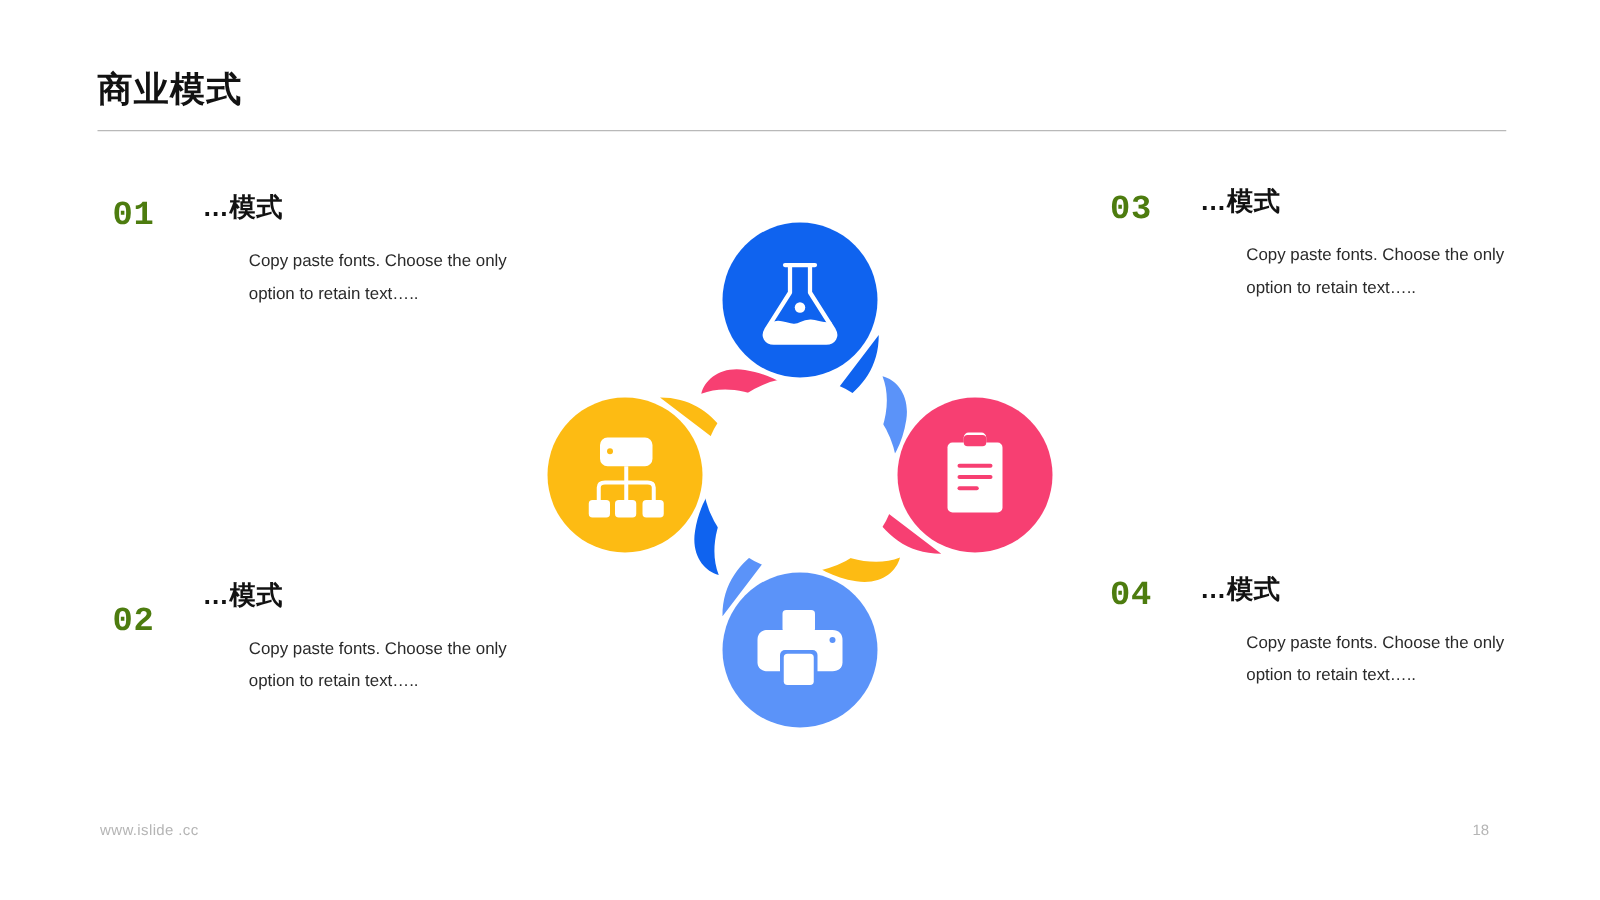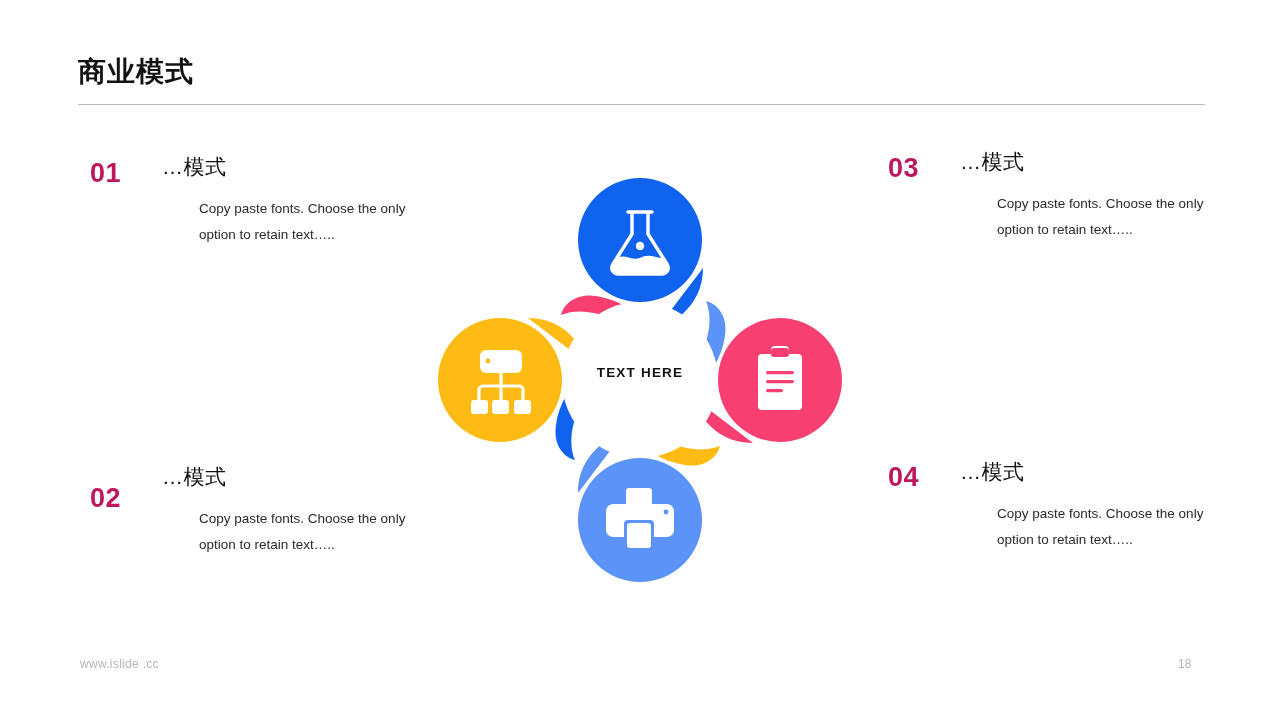--- a/index.html
+++ b/index.html
@@ -40,32 +40,33 @@
   
   .item {
     position: absolute;
     width: 340px;
   }
   .item-num {
     position: absolute;
     top: 0;
     font-size: 27px;
     font-weight: bold;
-    color: #be185d;
+    color: #4d7c0f;
     letter-spacing: 0.5px;
+    font-family: Liberation Mono, monospace;
   }
   .item-body {
     position: absolute;
     left: 72px;
     top: 0;
     width: 265px;
   }
   .item-head {
     font-size: 21px;
-    font-weight: normal;
+    font-weight: bold;
     color: #121212;
     letter-spacing: 0.5px;
     line-height: 1.1;
     margin: 0 0 18px 0;
     white-space: nowrap;
   }
   .item-desc {
     font-size: 13.5px;
     color: #2a2a2a;
     line-height: 1.95;
@@ -244,17 +245,16 @@
       <path d="M 81 213 L 81 226" stroke="#ffffff" stroke-width="3.2" fill="none"></path>
       <path d="M 59 240 L 59 230 C 59 227, 61 226, 64 226
                L 98 226 C 101 226, 103 227, 103 230 L 103 240" stroke="#ffffff" stroke-width="3.2" fill="none" stroke-linejoin="round"></path>
       <path d="M 81 226 L 81 240" stroke="#ffffff" stroke-width="3.2" fill="none"></path>
       <rect x="51" y="240" width="17" height="14" rx="3" ry="3" fill="#ffffff"></rect>
       <rect x="72" y="240" width="17" height="14" rx="3" ry="3" fill="#ffffff"></rect>
       <rect x="94" y="240" width="17" height="14" rx="3" ry="3" fill="#ffffff"></rect>
     </g>
   </svg>
 
-  <div class="center-label">TEXT HERE</div>
 </div>
 
 <div class="footer-url">www.islide .cc</div>
 <div class="footer-page">18</div>
 
 </body></html>

